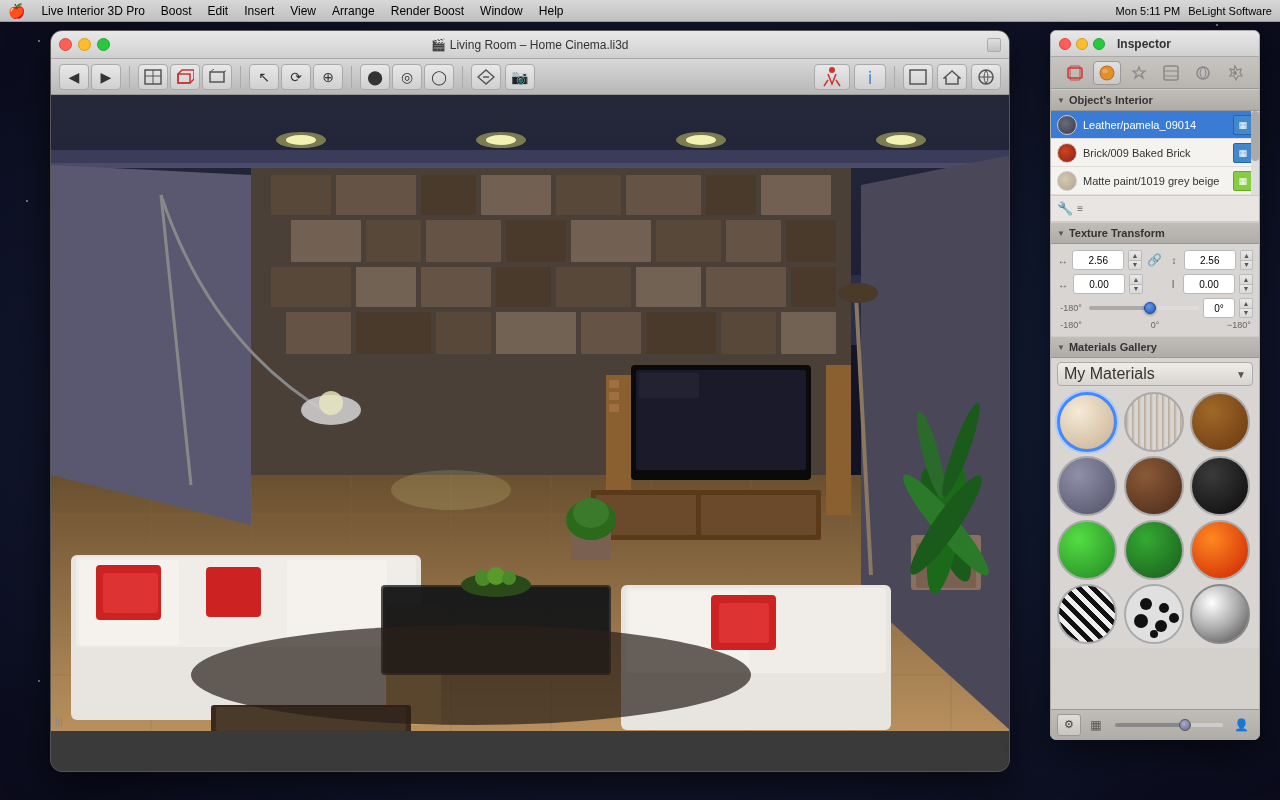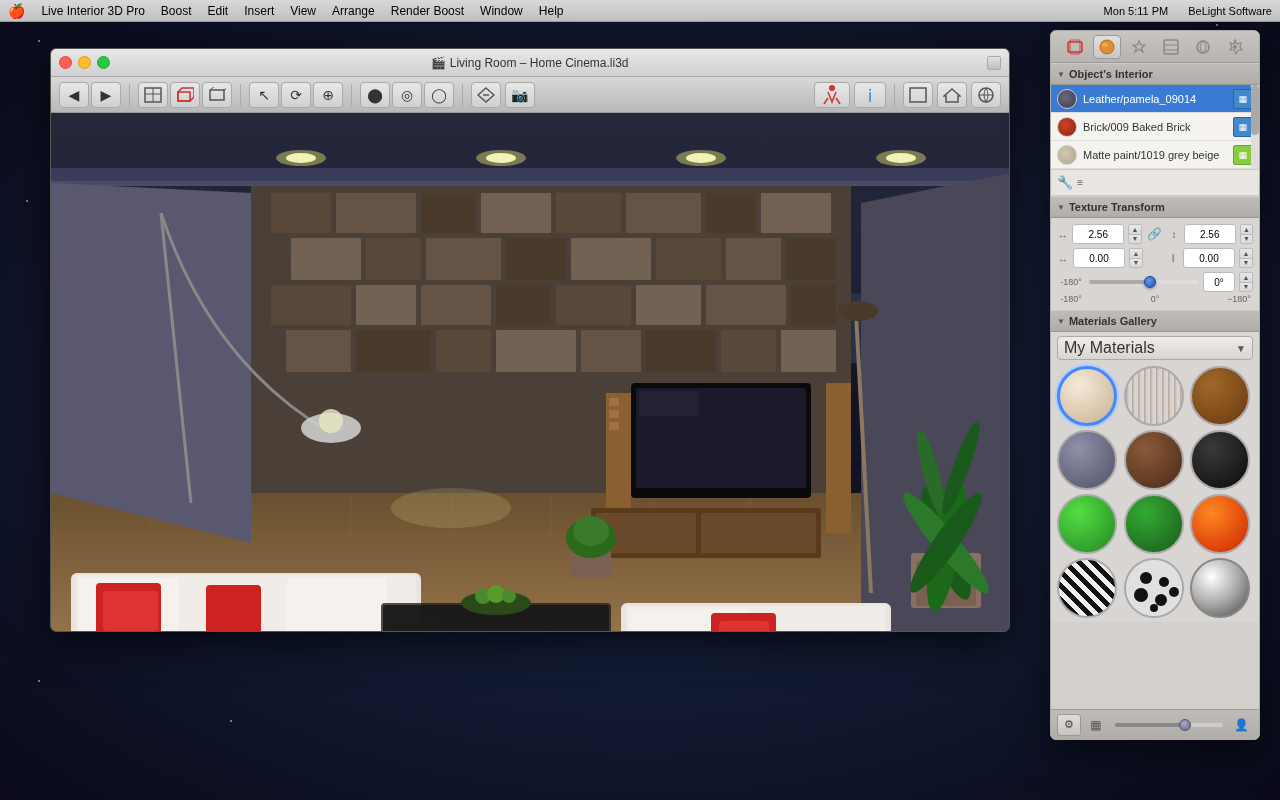--- a/index.html
+++ b/index.html
@@ -35,33 +35,33 @@
     .menubar-item {
       font-size: 12px;
       color: #000;
       font-weight: 500;
       cursor: default;
     }
     .menubar-right {
       margin-left: auto;
       display: flex;
       align-items: center;
-      gap: 20px;
+      gap: 8px;
       font-size: 11px;
     }
 
     
     .main-window {
       position: absolute;
-      top: 48px;
+      top: 30px;
       left: 50px;
       width: 960px;
-      height: 584px;
+      height: 742px;
       background: #3a3a3a;
-      border-radius: 6px;
+      border-radius: 12px;
       box-shadow: 0 10px 40px rgba(0,0,0,0.7);
       overflow: hidden;
       border: 1px solid #555;
     }
 
     
     .titlebar {
       height: 28px;
       background: linear-gradient(to bottom, #e8e8e8, #d0d0d0);
       display: flex;
@@ -916,20 +916,28 @@
 
         <ellipse cx="400" cy="395" rx="60" ry="20" fill="#ffffa0" opacity="0.15"></ellipse>
       </svg>
     </div>
     <div class="floor-indicator">|||</div>
   </div>
 </div>
 
 <div class="inspector">
 
+  <div class="inspector-titlebar">
+    <div class="inspector-traffic">
+      <div class="itl itl-r"></div>
+      <div class="itl itl-y"></div>
+      <div class="itl itl-g"></div>
+    </div>
+    <span class="inspector-title-text">Inspector</span>
+  </div>
 
   <div class="inspector-tabs">
     <div class="insp-tab">
       <svg width="18" height="18" viewBox="0 0 18 18">
           <rect x="2" y="4" width="14" height="10" fill="none" stroke="#cc3333" stroke-width="1.5" rx="1"></rect>
           <rect x="4" y="2" width="10" height="14" fill="none" stroke="#cc4444" stroke-width="1" rx="1"></rect>
         </svg>
     </div>
     <div class="insp-tab active">
       <svg width="18" height="18" viewBox="0 0 18 18">

